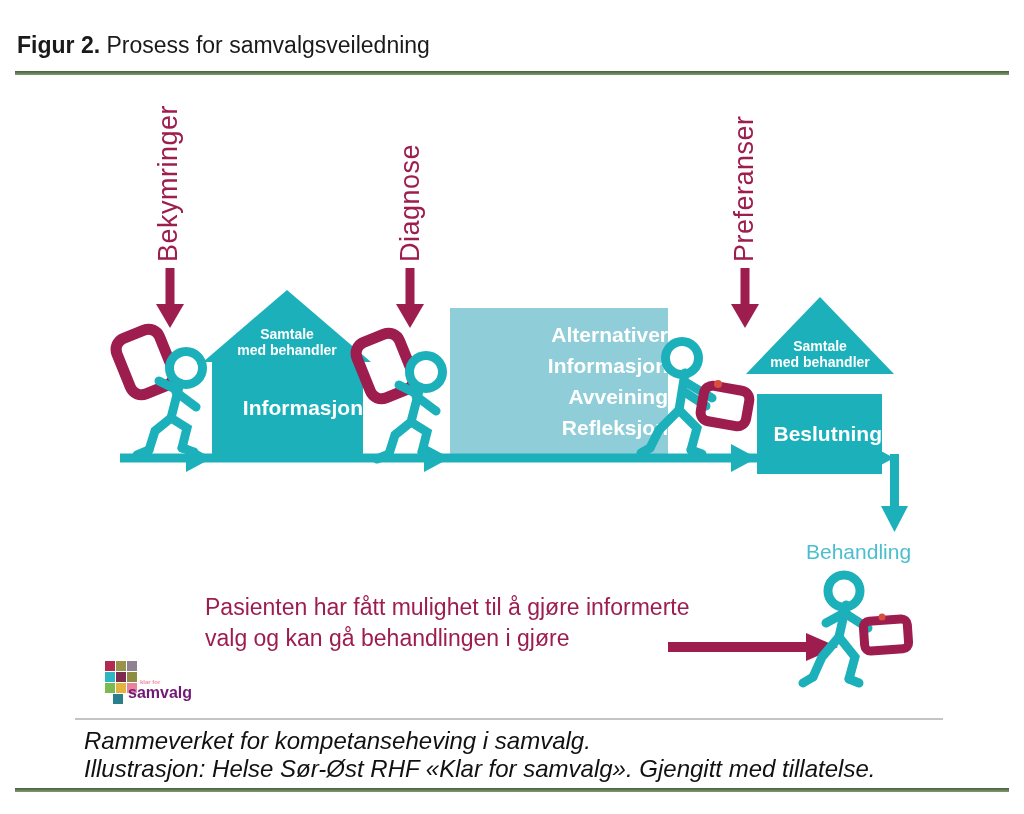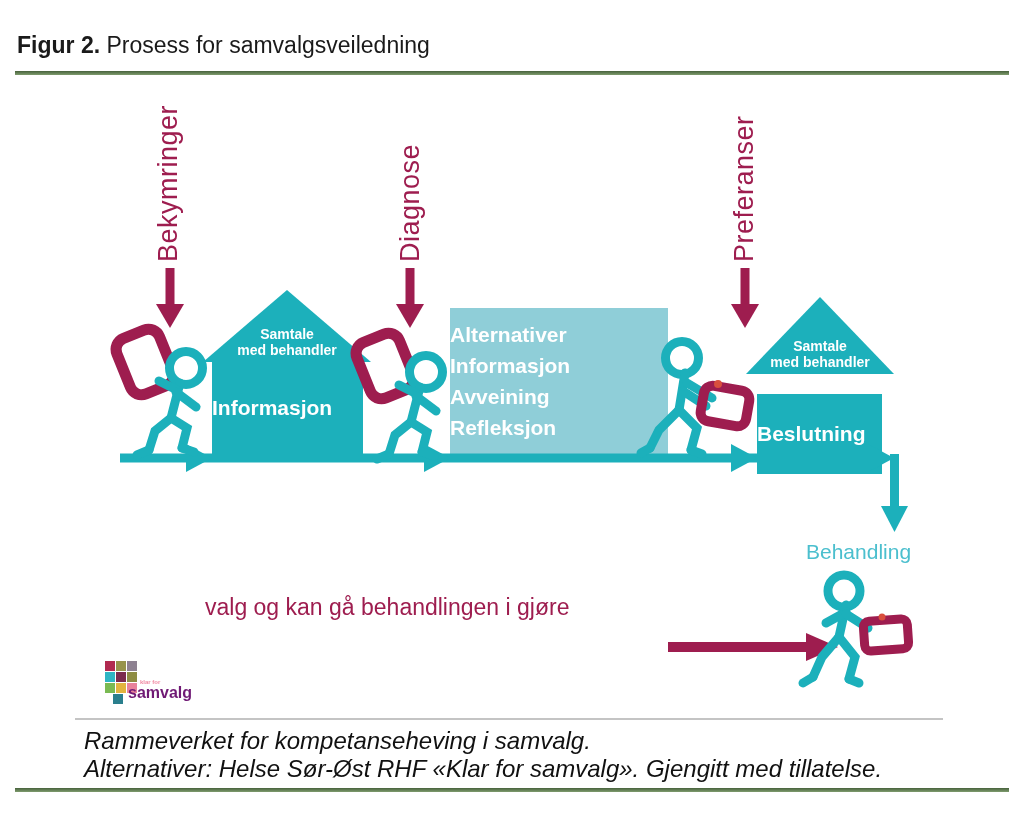--- a/index.html
+++ b/index.html
@@ -14,21 +14,21 @@
   .rule.bottom{top:782px;height:4px;}
 
   
   .stage-label{position:absolute;transform-origin:0 0;transform:rotate(-90deg);
     white-space:nowrap;font-size:27px;color:#9e1d4f;letter-spacing:.5px;}
 
   
   .roof{position:absolute;clip-path:polygon(50% 0,100% 100%,0 100%);}
   .roof .roof-text{position:absolute;bottom:4px;width:100%;text-align:center;
     color:#fff;font-weight:bold;line-height:1.15;}
-  .body-box{position:absolute;display:flex;flex-direction:column;align-items:flex-start;
+  .body-box{position:absolute;display:flex;flex-direction:column;align-items:flex-end;
     justify-content:center;text-align:center;color:#fff;font-weight:bold;}
 
   #house1-roof{left:203px;top:284px;width:168px;height:72px;background:#1cb0bb;}
   #house1-roof .roof-text{font-size:14px;}
   #house1-body{left:212px;top:356px;width:151px;height:92px;background:#1cb0bb;
     font-size:21px;line-height:1.35;}
 
   #house2-roof{left:430px;top:212px;width:266px;height:90px;background:#8fced8;}
   #house2-roof .roof-text{font-size:16.5px;bottom:8px;}
   #house2-body{left:450px;top:302px;width:218px;height:146px;background:#8fced8;
@@ -99,20 +99,21 @@
       <div>med behandler</div>
     </div>
   </div>
   <div id="house3-body" class="body-box">
     <div>Beslutning</div>
   </div>
 
   <div id="behandling-label">Behandling</div>
 
   <div id="message">
+    <div>Pasienten har fått mulighet til å gjøre informerte</div>
     <div>valg og kan gå behandlingen i gjøre</div>
   </div>
 
   <div id="logo">
     <div id="logo-grid">
         <div class="logo-sq" style="background: rgb(177, 42, 80);"></div>
         <div class="logo-sq" style="background: rgb(151, 147, 75);"></div>
         <div class="logo-sq" style="background: rgb(142, 129, 145);"></div>
         <div class="logo-sq" style="background: rgb(47, 181, 196);"></div>
         <div class="logo-sq" style="background: rgb(124, 43, 78);"></div>
@@ -121,21 +122,21 @@
         <div class="logo-sq" style="background: rgb(226, 180, 62);"></div>
         <div class="logo-sq" style="background: rgb(232, 131, 155);"></div>
       </div>
     <div id="logo-tail" style="background: rgb(42, 127, 141);"></div>
     <div id="logo-tagline">klar for</div>
     <div id="logo-name">samvalg</div>
   </div>
 
   <div id="caption-divider"></div>
   <div class="caption-line" id="caption-line1">Rammeverket for kompetanseheving i samvalg.</div>
-  <div class="caption-line" id="caption-line2">Alternativer: Helse Sør-Øst RHF «Klar for samvalg». Gjengitt med tillatelse.</div>
+  <div class="caption-line" id="caption-line2">Illustrasjon: Helse Sør-Øst RHF «Klar for samvalg». Gjengitt med tillatelse.</div>
   <div class="rule bottom"></div>
 
   <svg id="overlay" width="1024" height="814" viewBox="0 0 1024 814">
     <defs>
       <g id="figA">
         <rect x="6" y="8" width="46" height="60" rx="12" fill="none" stroke="#9e1d4f" stroke-width="11" transform="rotate(-22 29 38)"></rect>
         <circle cx="70" cy="44" r="16.5" fill="#fff" stroke="#1cb0bb" stroke-width="9"></circle>
         <g fill="none" stroke="#1cb0bb" stroke-width="9" stroke-linecap="round">
           <path d="M64 59 L55 94"></path>
           <path d="M61 66 L43 57"></path>

